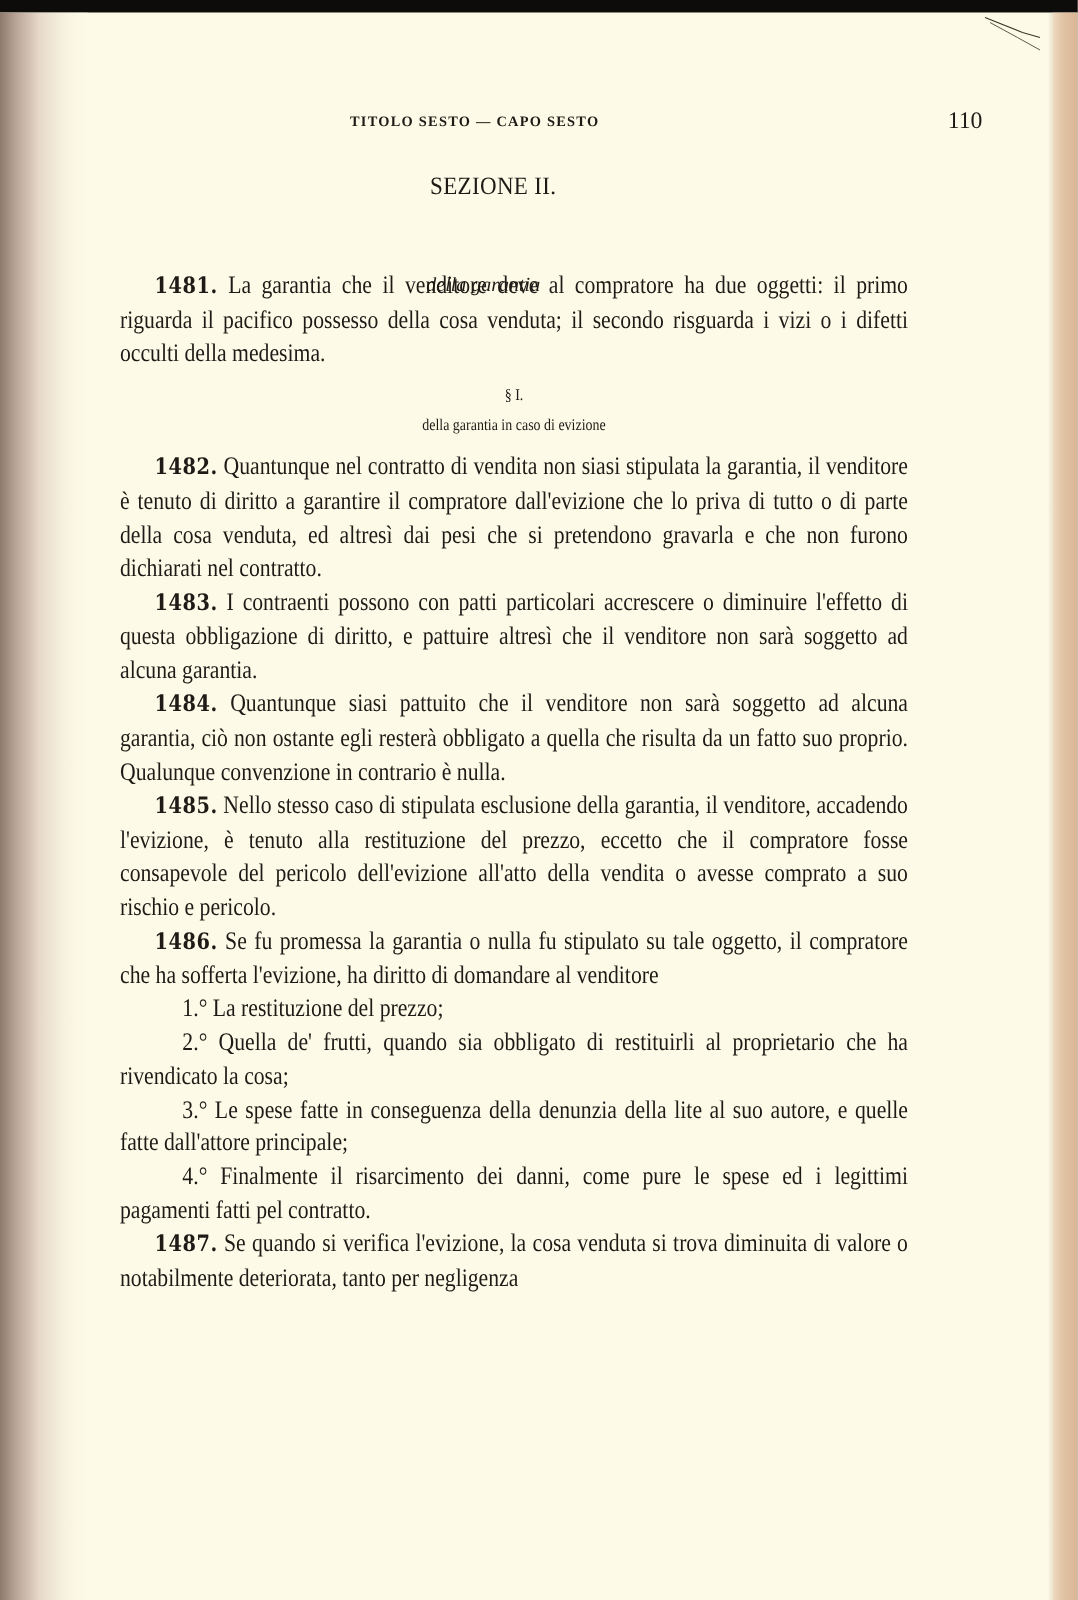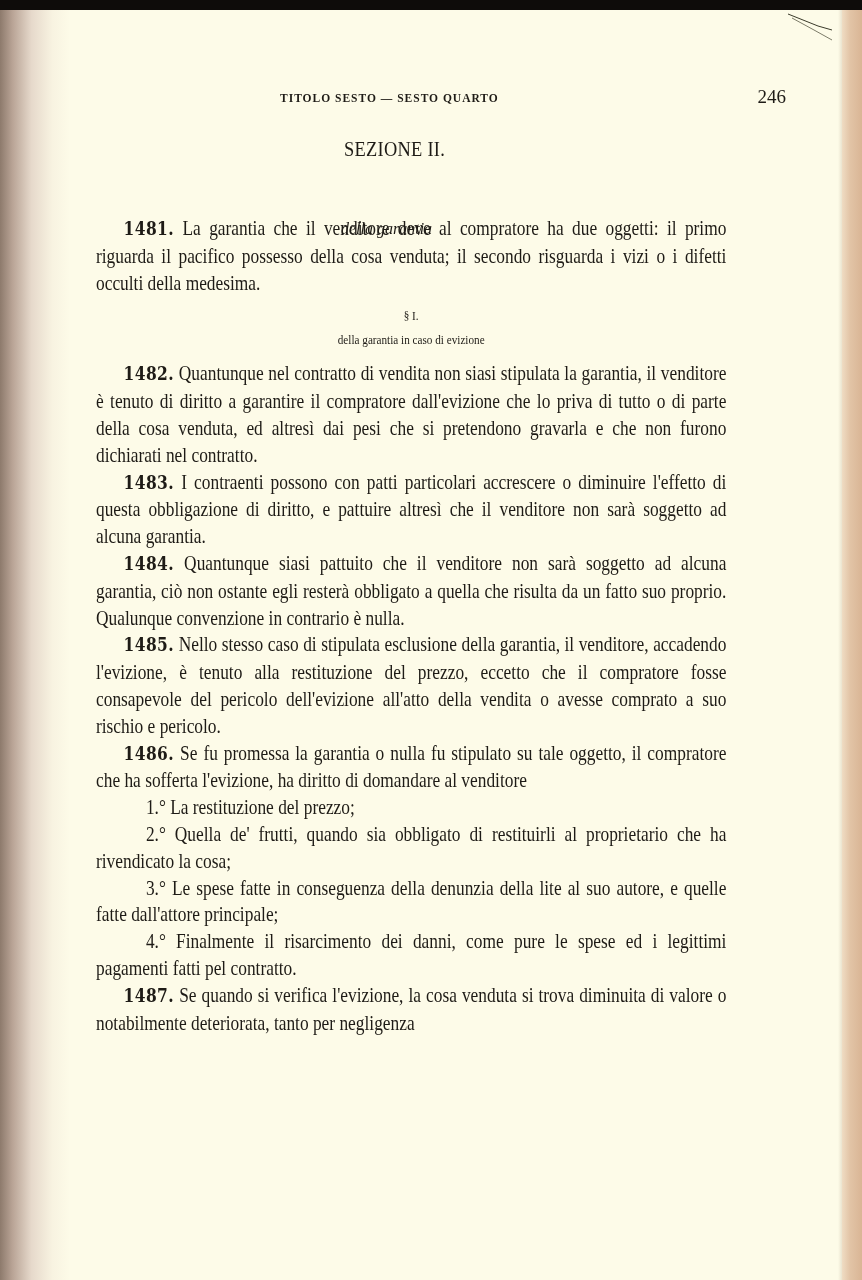--- a/index.html
+++ b/index.html
@@ -87,22 +87,22 @@
   <div class="gutter"></div>
   <div class="edge-shadow"></div>
   <div class="edge"></div>
   <svg class="crease" viewBox="0 0 60 40">
     <path d="M4 2 L34 14 L48 18" stroke="#3a3a2a" stroke-width="1" fill="none"></path>
     <path d="M8 6 L30 18 L48 28" stroke="#5a5a48" stroke-width="0.8" fill="none"></path>
   </svg>
 
   <div class="text">
     <div class="running-head">
-      <span class="title">TITOLO SESTO — SESTO QUARTO</span>
-      <span class="pageno">246</span>
+      <span class="title">TITOLO SESTO — CAPO SESTO</span>
+      <span class="pageno">110</span>
     </div>
 
     <div class="section-title">SEZIONE II.</div>
     <div class="section-subtitle">della garantia</div>
 
     <div class="paras">
       <span class="condense">
         <p class="para"><span class="num">1481.</span><span> La garantia che il venditore deve al compratore ha due oggetti: il primo riguarda il pacifico possesso della cosa venduta; il secondo risguarda i vizi o i difetti occulti della medesima.</span></p>
 
         <p class="sub-head">§ I.</p>

